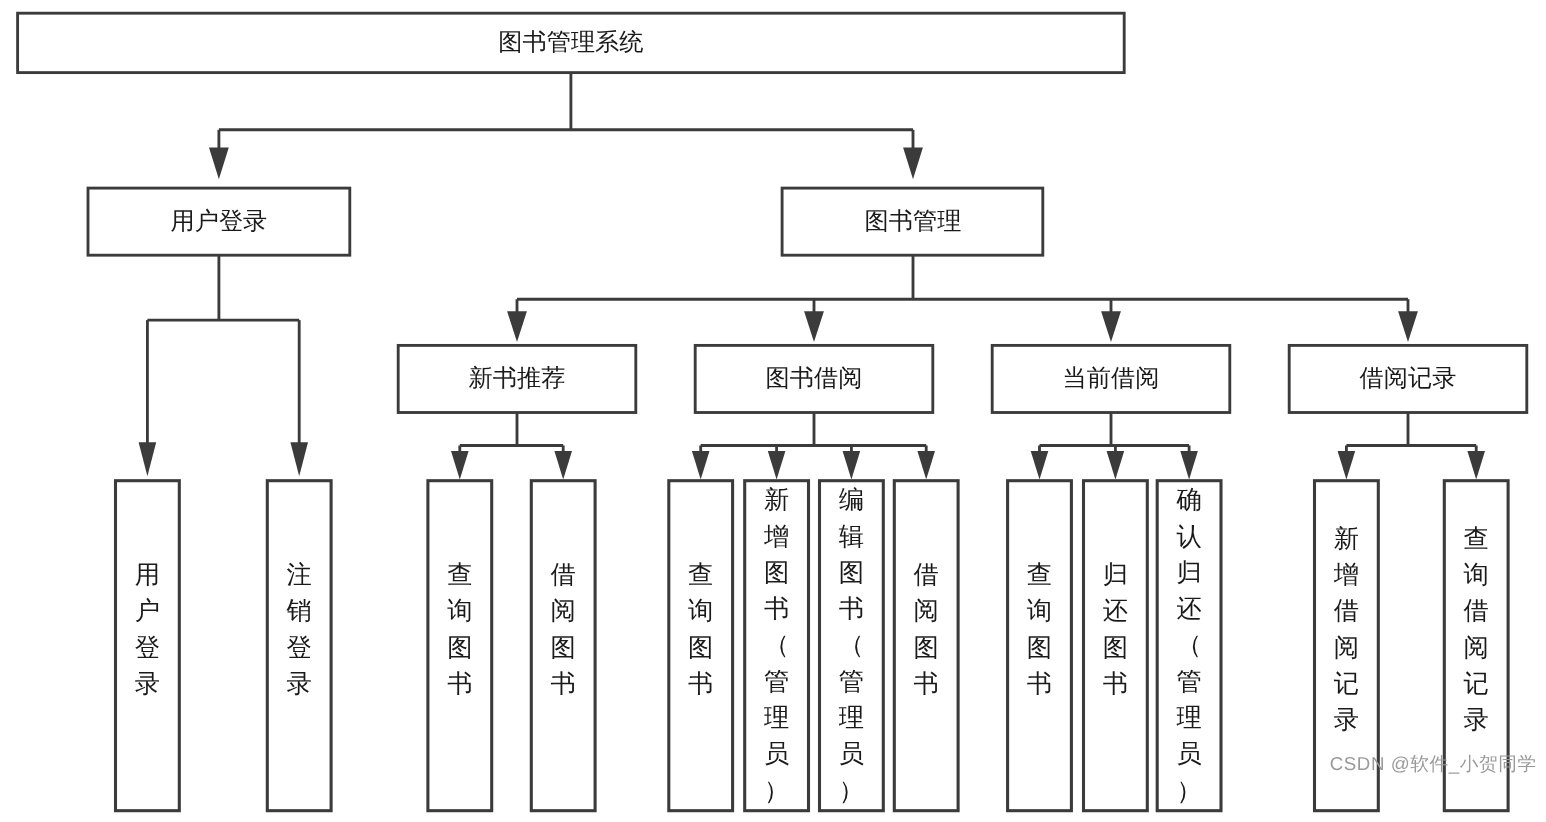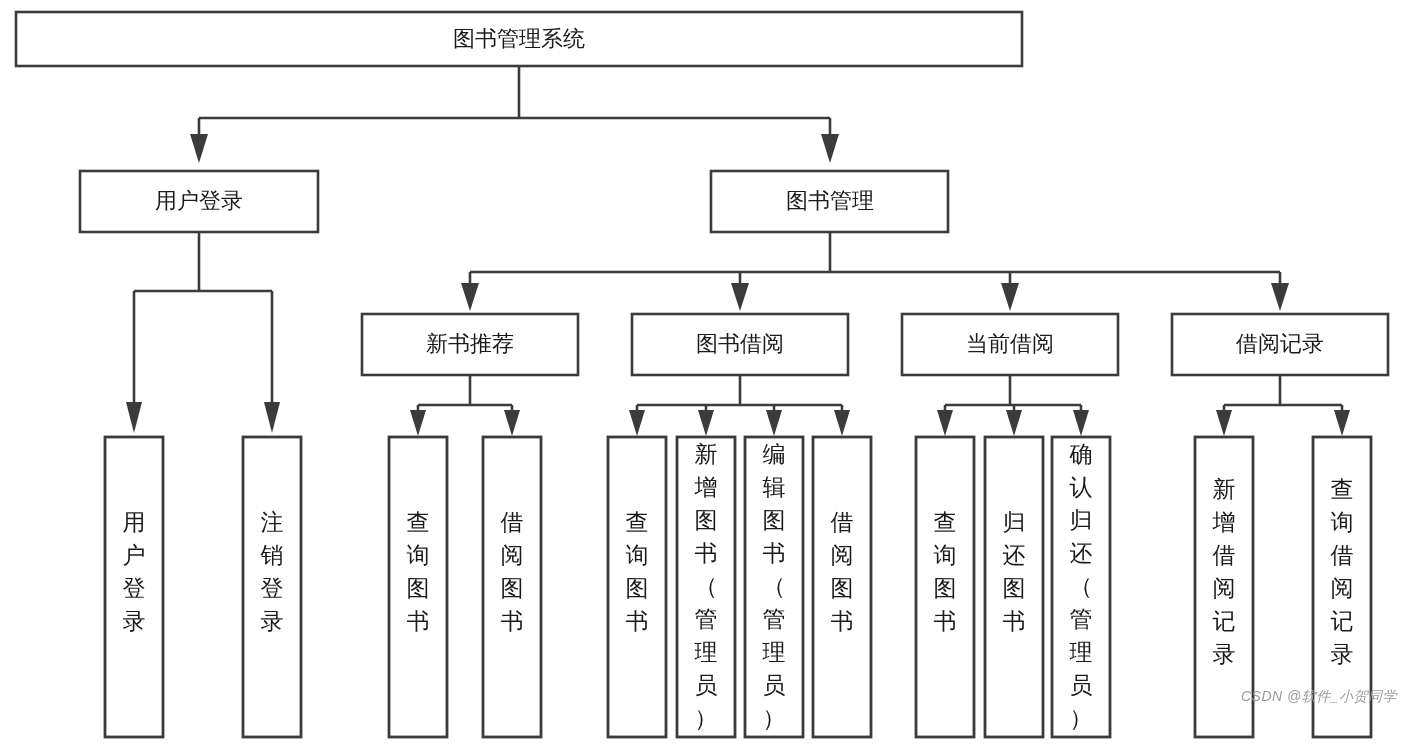--- a/index.html
+++ b/index.html
@@ -52,25 +52,24 @@
     fill: #1a1a1a;
     font-family: "Liberation Sans", "DejaVu Sans", sans-serif;
     font-size: 23px;
     text-anchor: middle;
   }
   .watermark {
     position: absolute;
     right: 8px;
     bottom: 5px;
     font-family: "Liberation Sans", "DejaVu Sans", sans-serif;
-    font-size: 14px;
+    font-size: 17px;
     color: #9a9a9a;
     letter-spacing: 0.5px;
     white-space: nowrap;
-    font-style: italic;
   }
 </style>
 </head>
 <body>
 
 <div id="diagram-root">
 
   <svg id="flow" viewBox="0 0 1405 747" xmlns="http://www.w3.org/2000/svg">
 
     <g>

